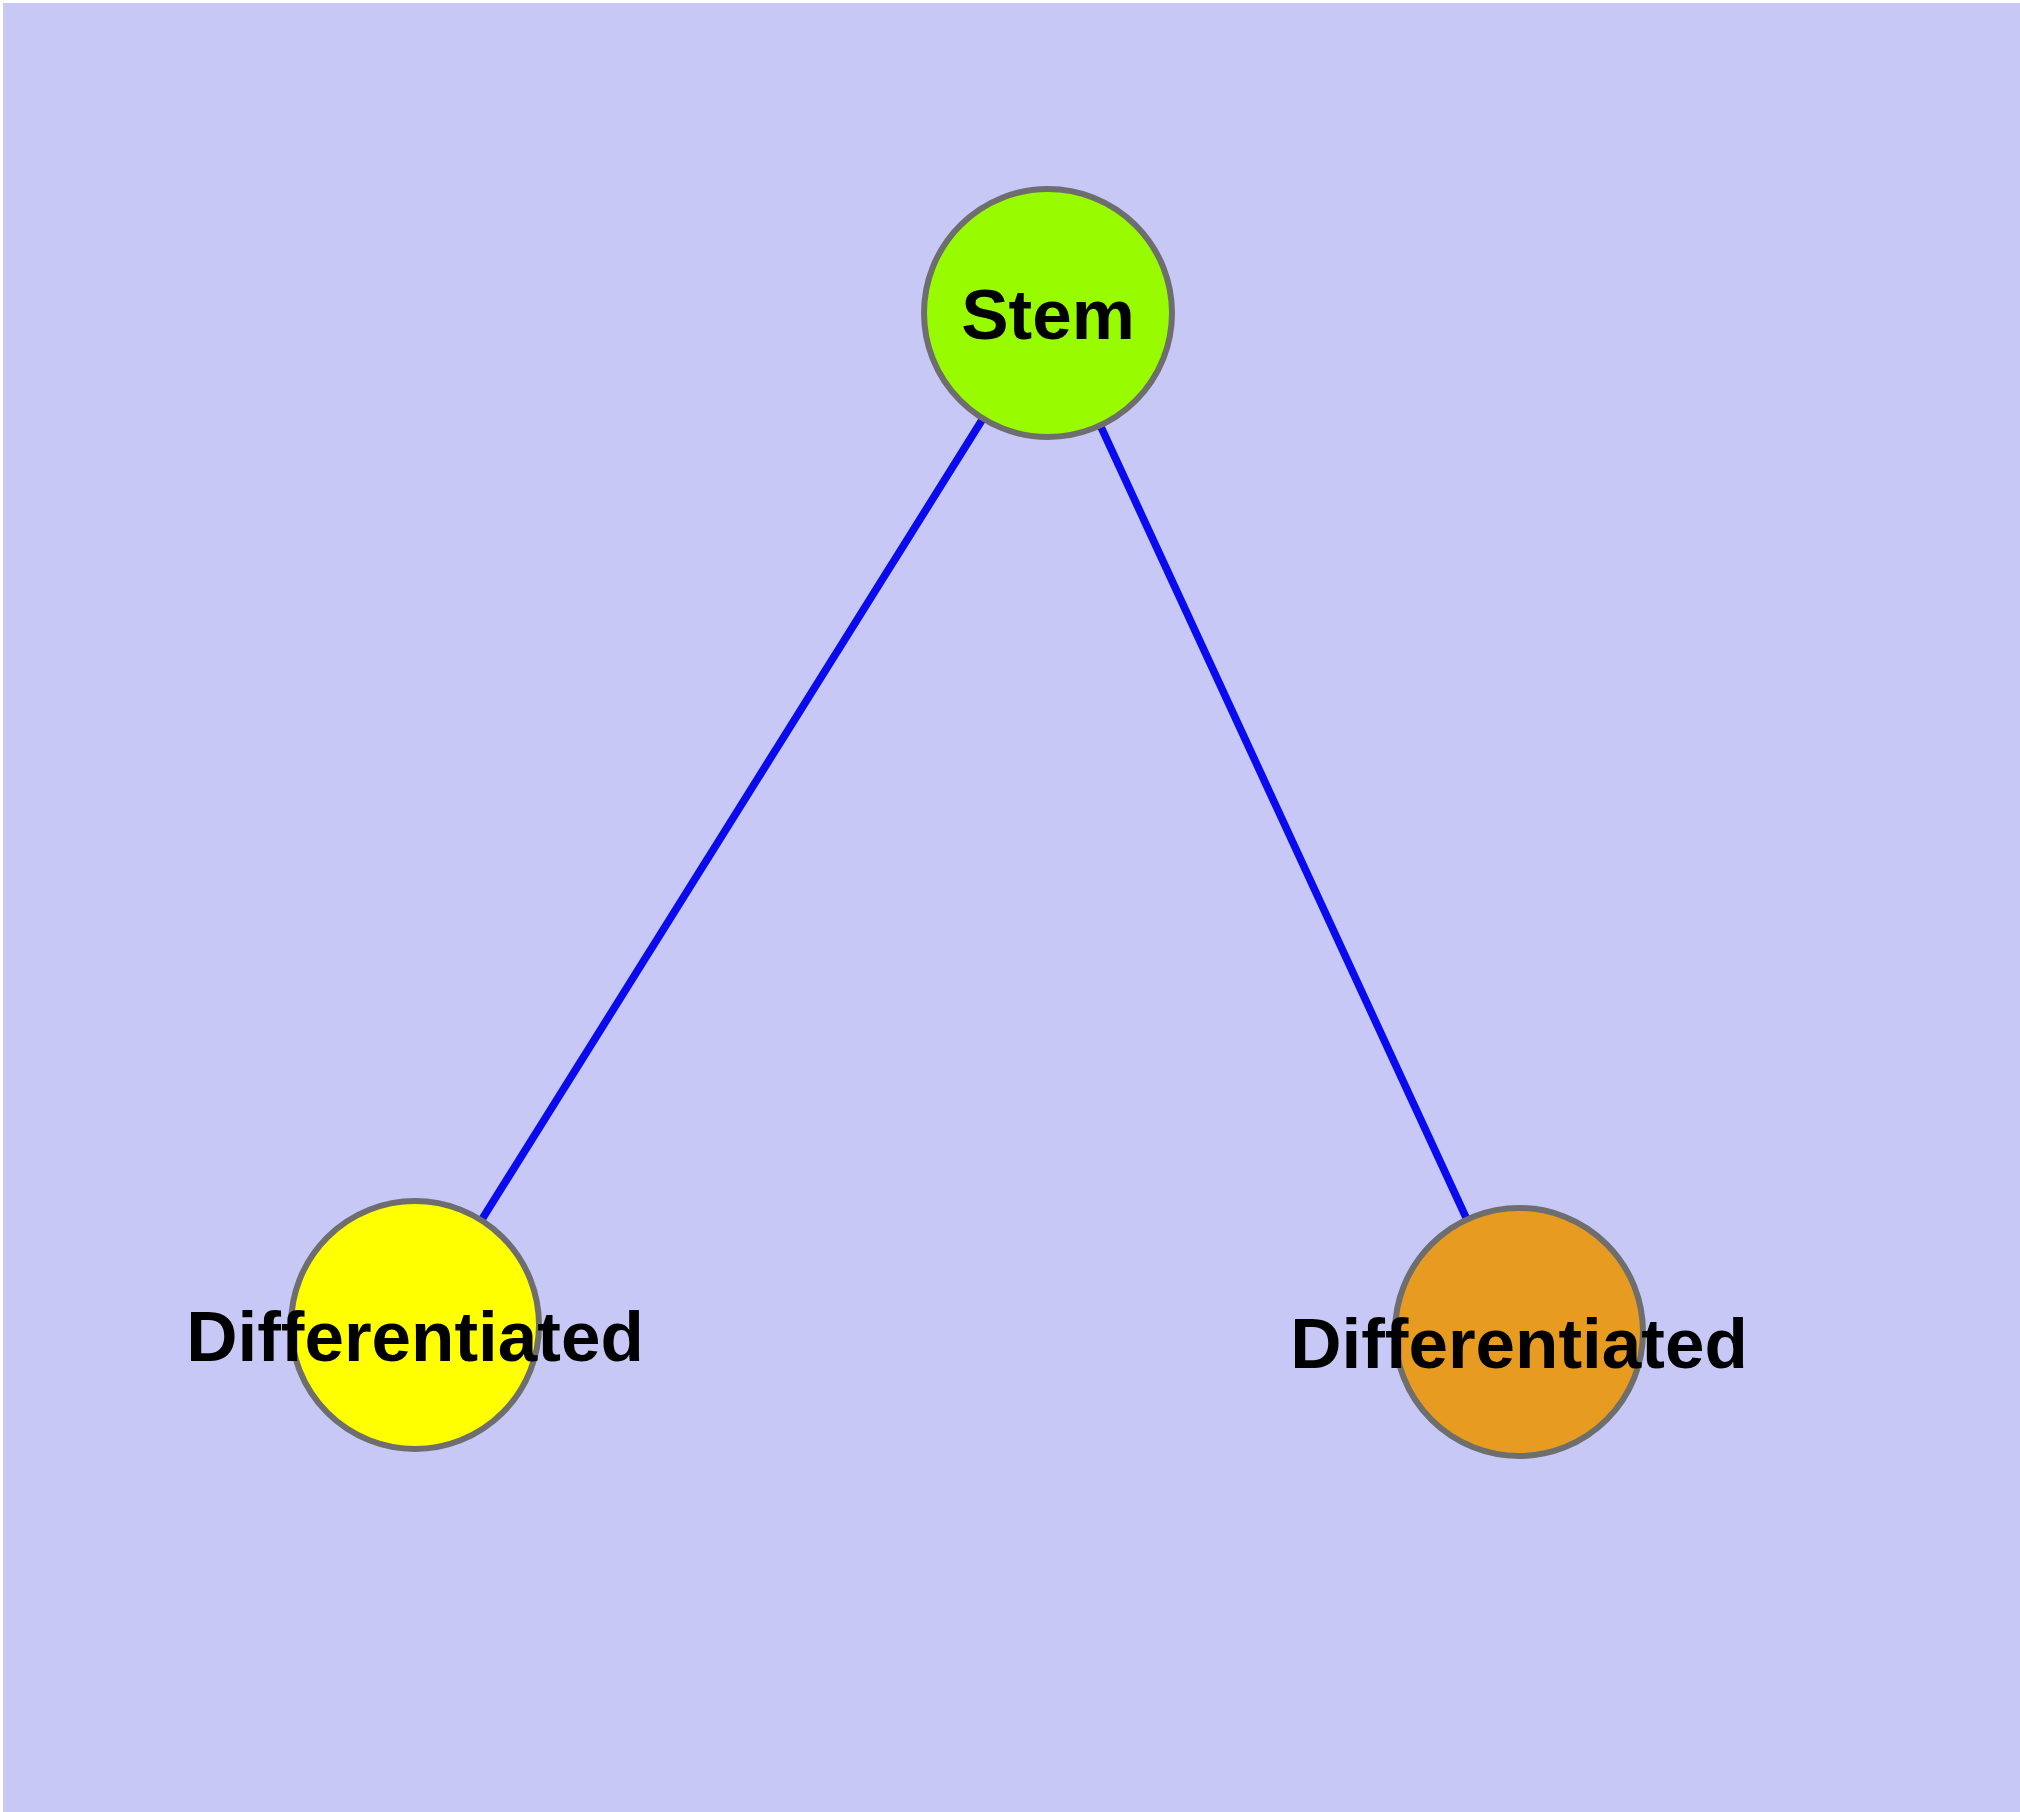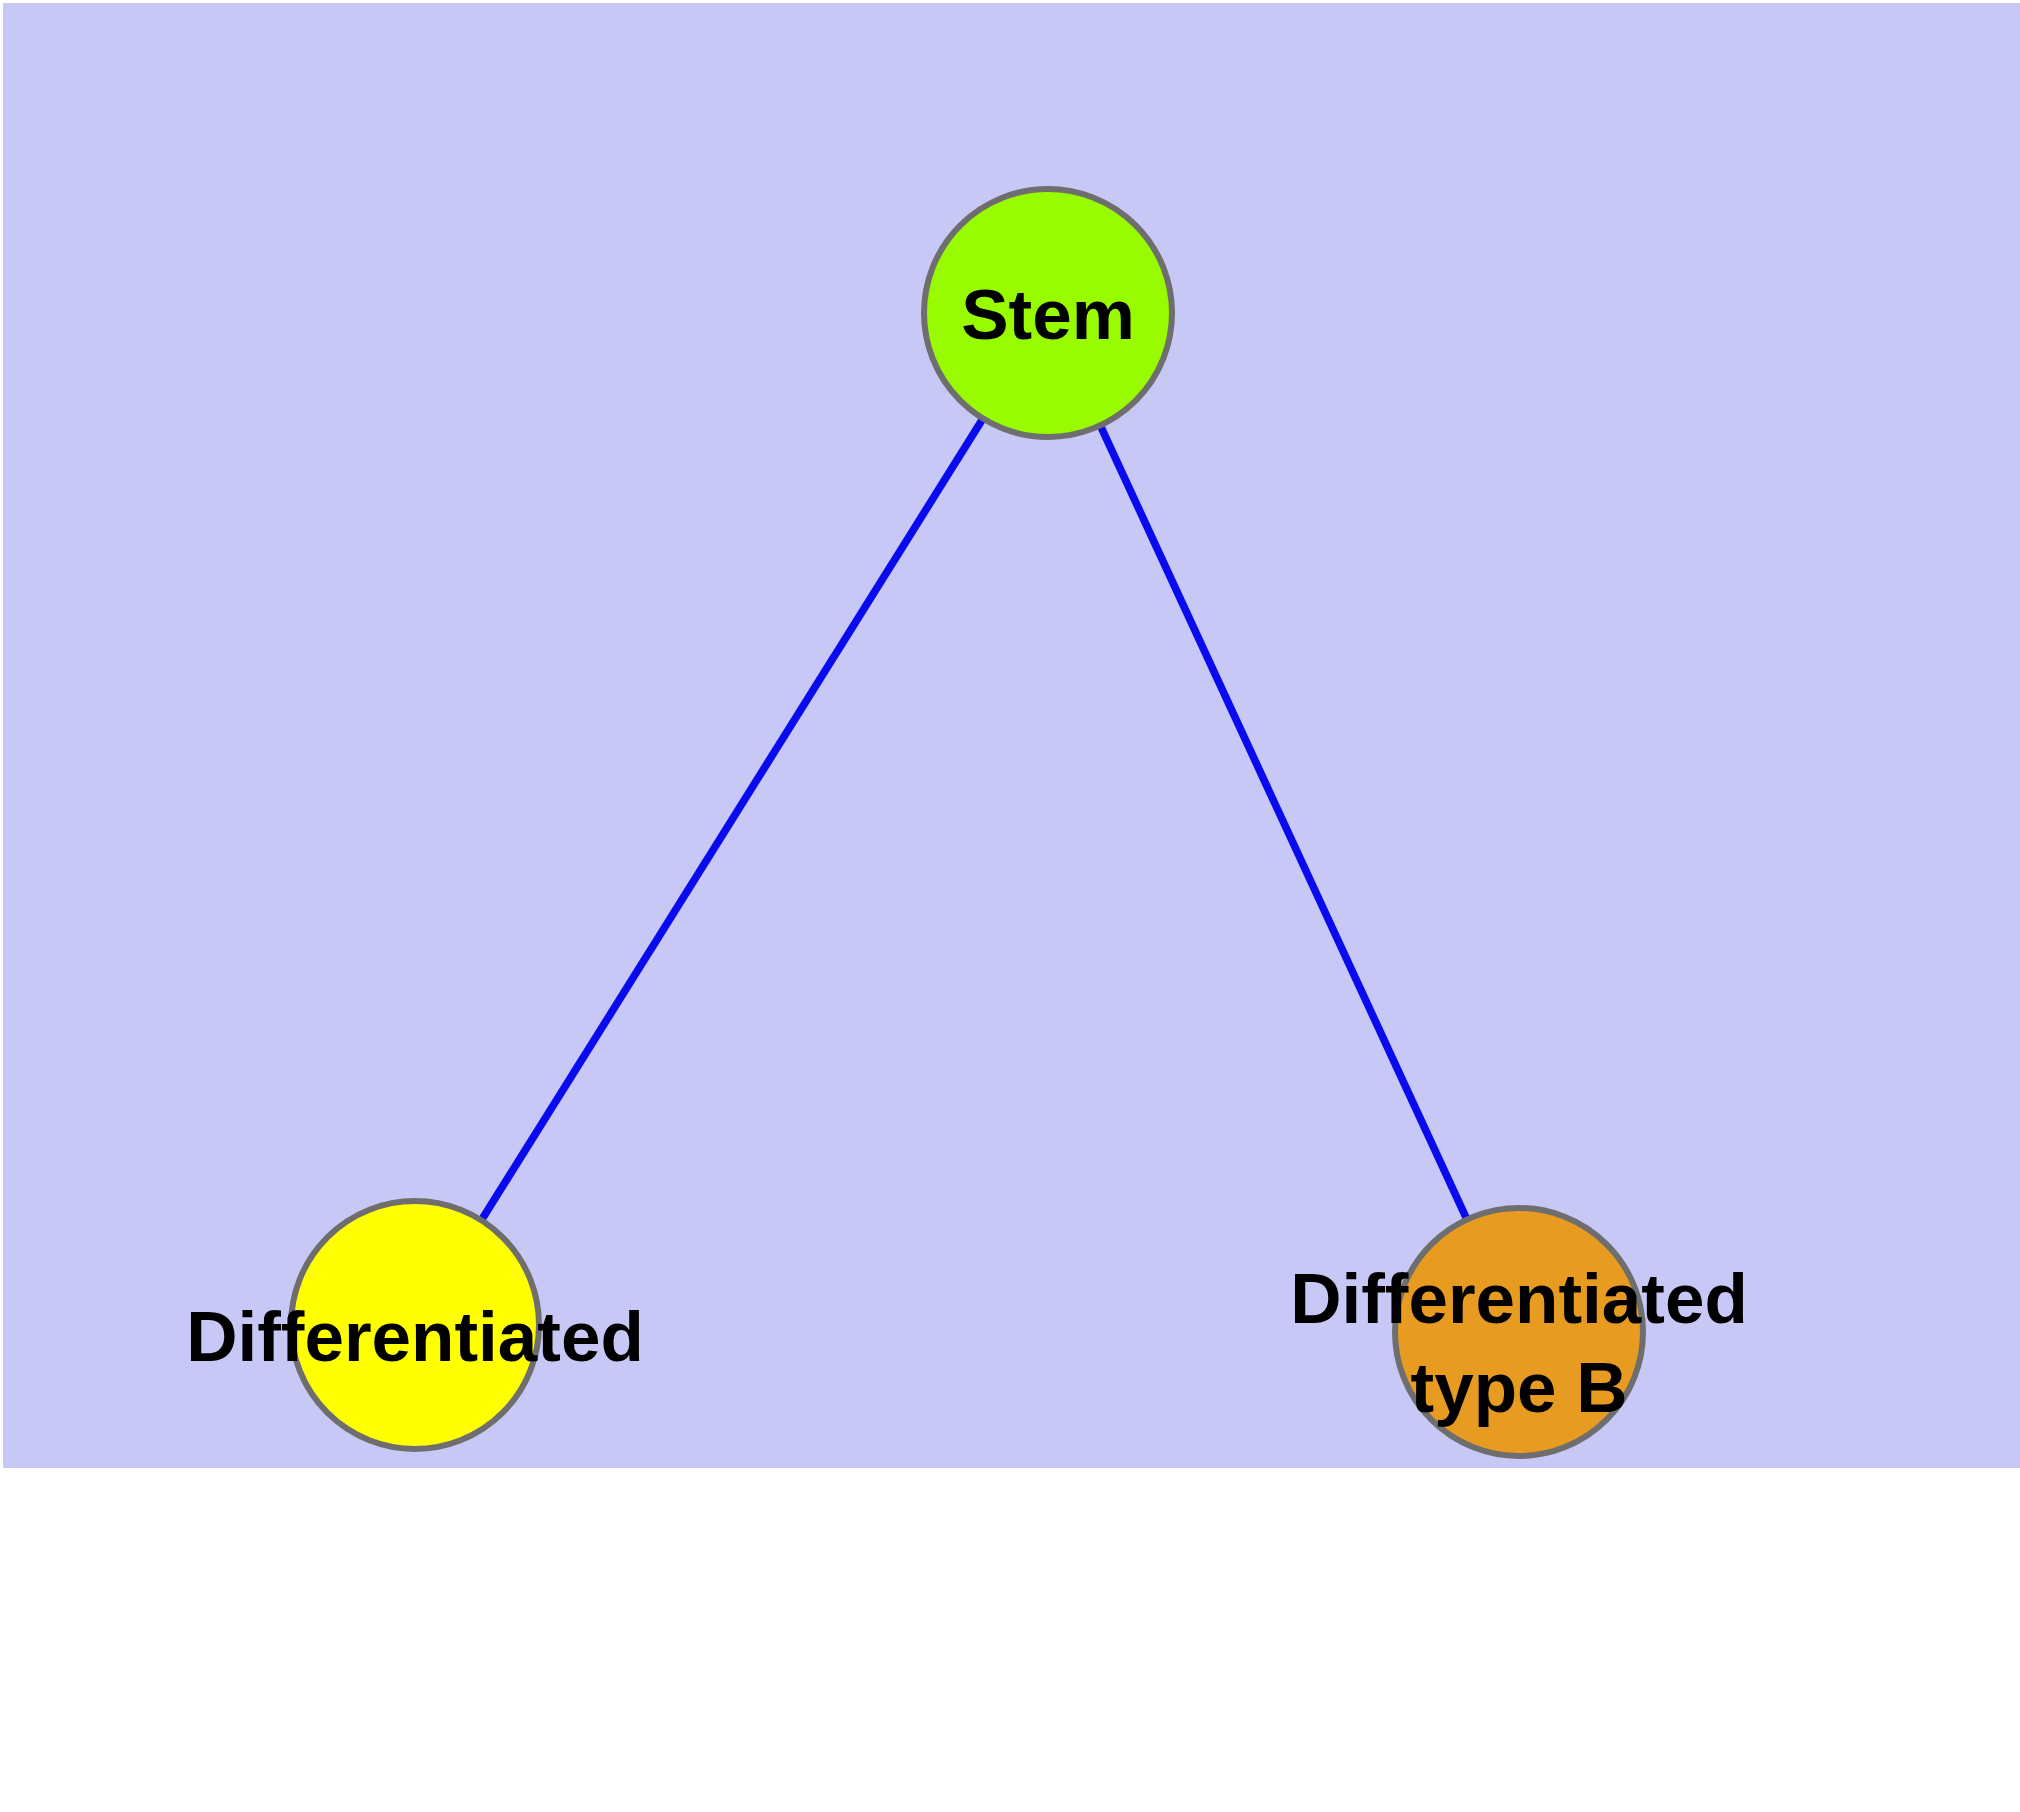--- a/index.html
+++ b/index.html
@@ -7,21 +7,21 @@
     padding: 0;
     width: 2021px;
     height: 1812px;
     background: #ffffff;
     overflow: hidden;
     font-family: "Liberation Sans", sans-serif;
   }
   .figure {
     position: relative;
     width: 2021px;
-    height: 1468px;
+    height: 1812px;
   }
   
   .plot-bg {
     position: absolute;
     left: 2.5px;
     top: 2.5px;
     right: 0;
     bottom: 0;
   }
   .edge-layer {
@@ -80,17 +80,16 @@
   <div class="node-label label-stem">
     <div>Stem</div>
   </div>
 
   <div class="node-label label-type-a">
     <div>Differentiated</div>
   </div>
 
   <div class="node-label label-type-b">
     <div>Differentiated</div>
-    <div>type B</div>
   </div>
 
 </div>
 
 
 </body></html>

